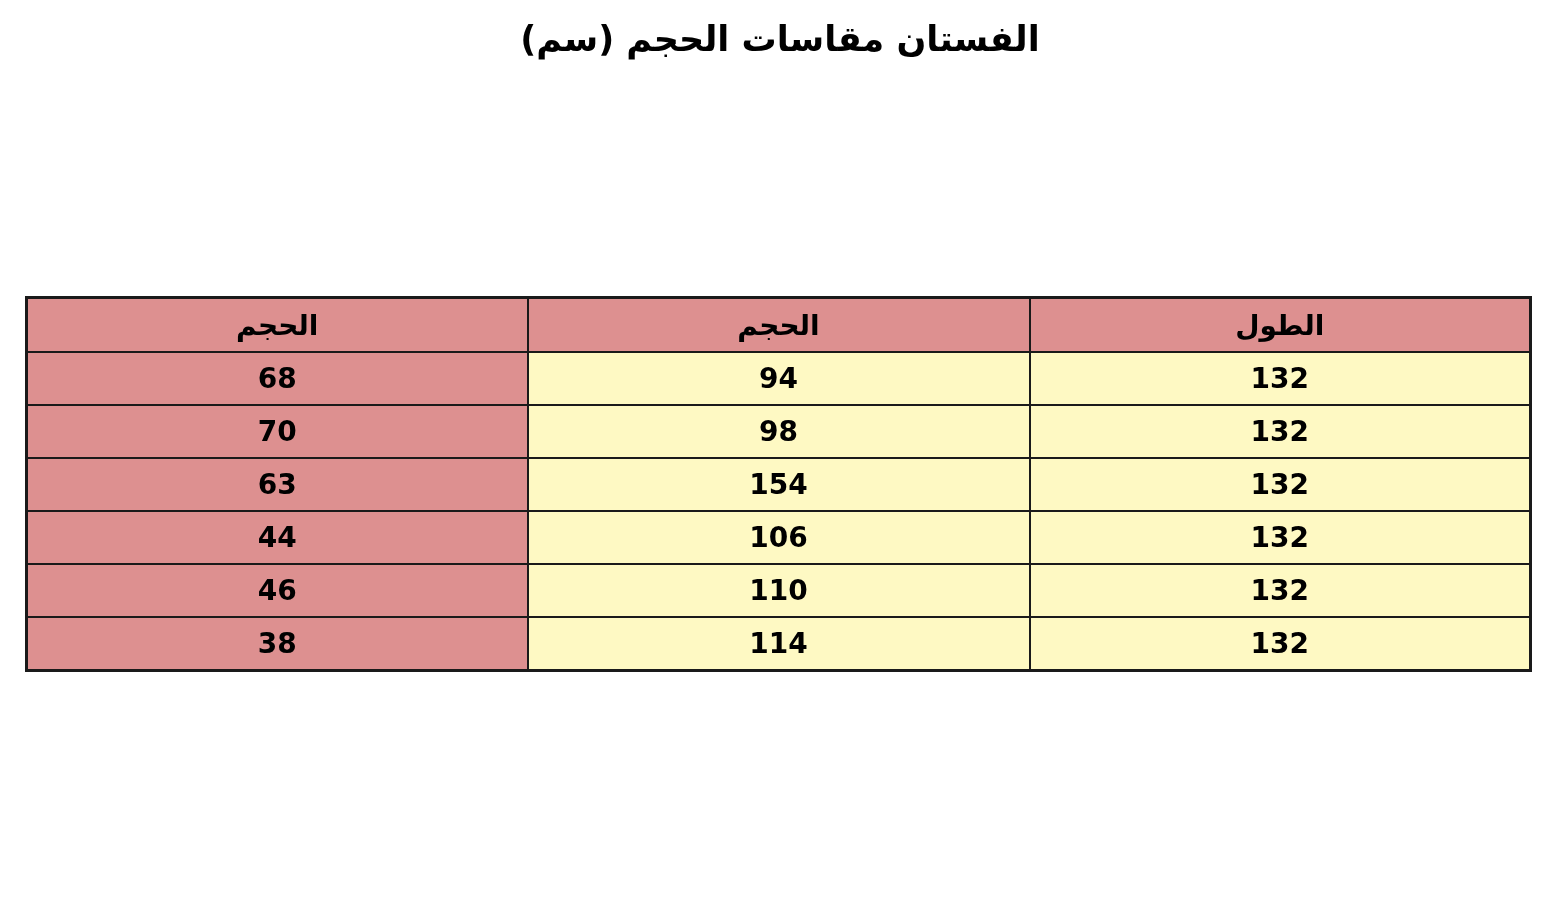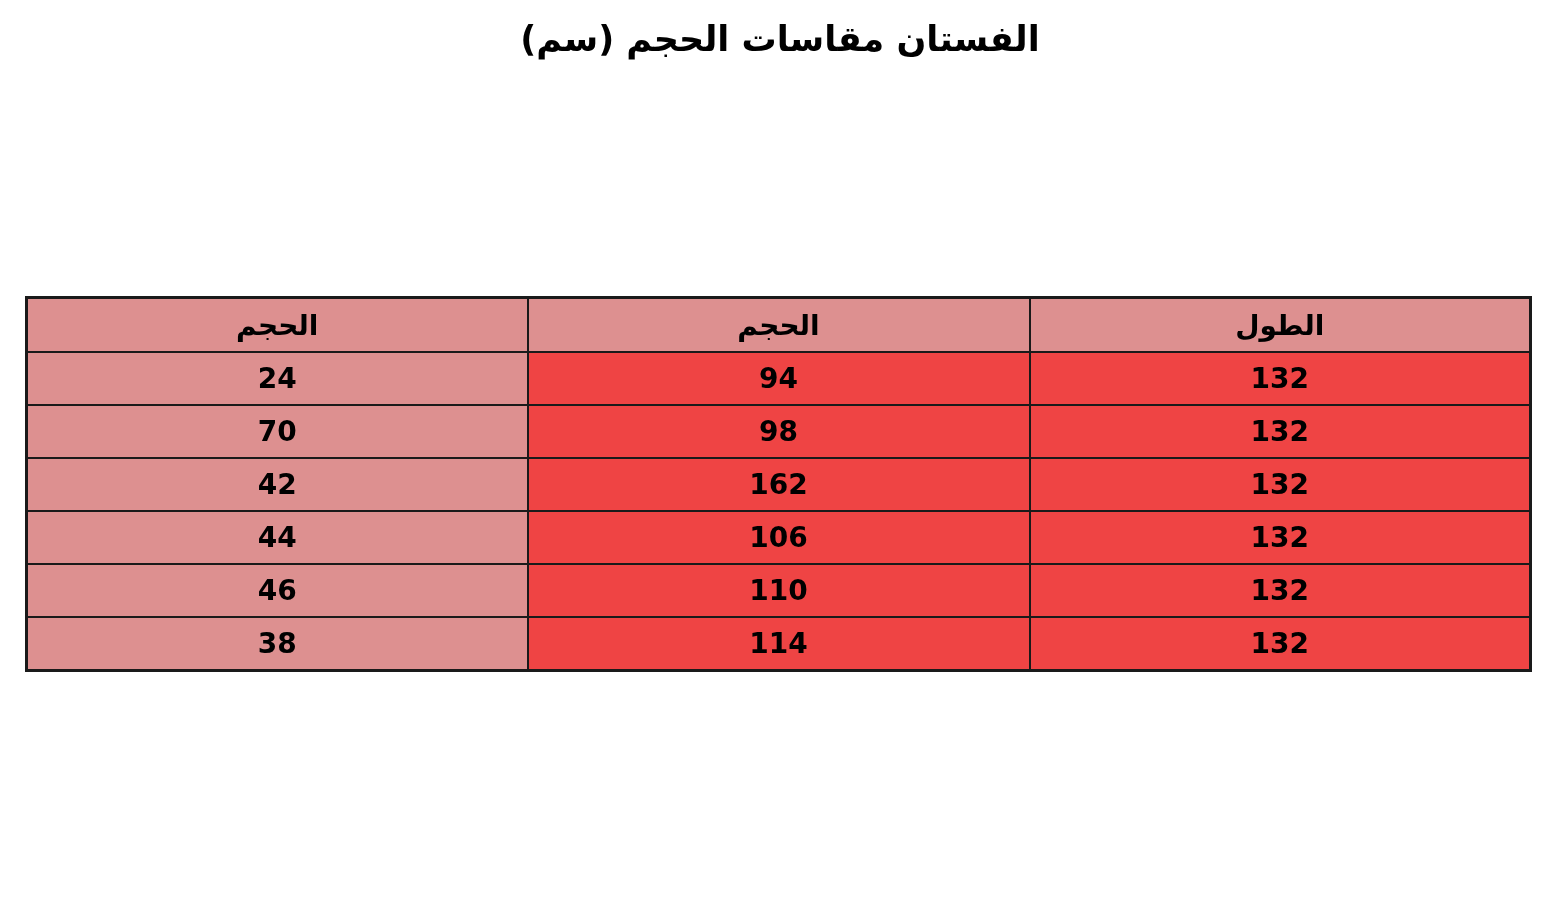--- a/index.html
+++ b/index.html
@@ -40,21 +40,21 @@
   }
   table.size-table td,
   table.size-table th {
     border: 2px solid #1a1a1a;
     height: 51px;
     text-align: center;
     vertical-align: middle;
     font-size: 28px;
     font-weight: bold;
     padding: 0 6px;
-    background: #ef4444;
+    background: #fef9c3;
   }
   table.size-table thead th {
     background: #dd9090;
     font-size: 28px;
     height: 52px;
   }
   table.size-table td.size-col {
     background: #dd9090;
   }
   col.c-len { width: 501px; }
@@ -77,31 +77,31 @@
       <tr>
         <th>الطول</th>
         <th>الحجم</th>
         <th>الحجم</th>
       </tr>
     </thead>
     <tbody>
       <tr>
         <td>132</td>
         <td>94</td>
-        <td class="size-col">24</td>
+        <td class="size-col">68</td>
       </tr>
       <tr>
         <td>132</td>
         <td>98</td>
         <td class="size-col">70</td>
       </tr>
       <tr>
         <td>132</td>
-        <td>162</td>
-        <td class="size-col">42</td>
+        <td>154</td>
+        <td class="size-col">63</td>
       </tr>
       <tr>
         <td>132</td>
         <td>106</td>
         <td class="size-col">44</td>
       </tr>
       <tr>
         <td>132</td>
         <td>110</td>
         <td class="size-col">46</td>

